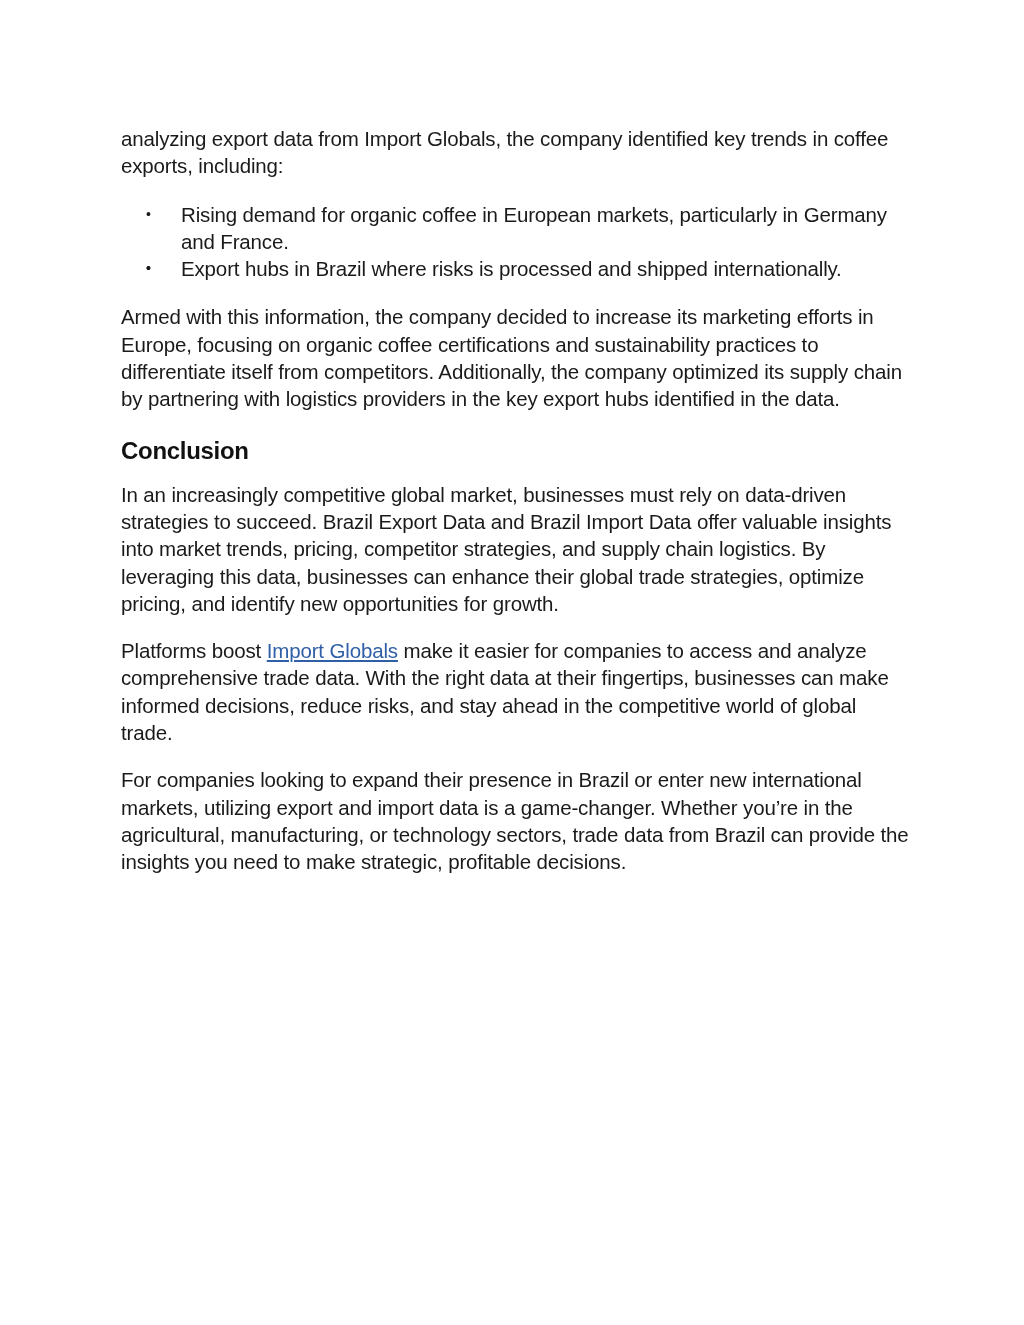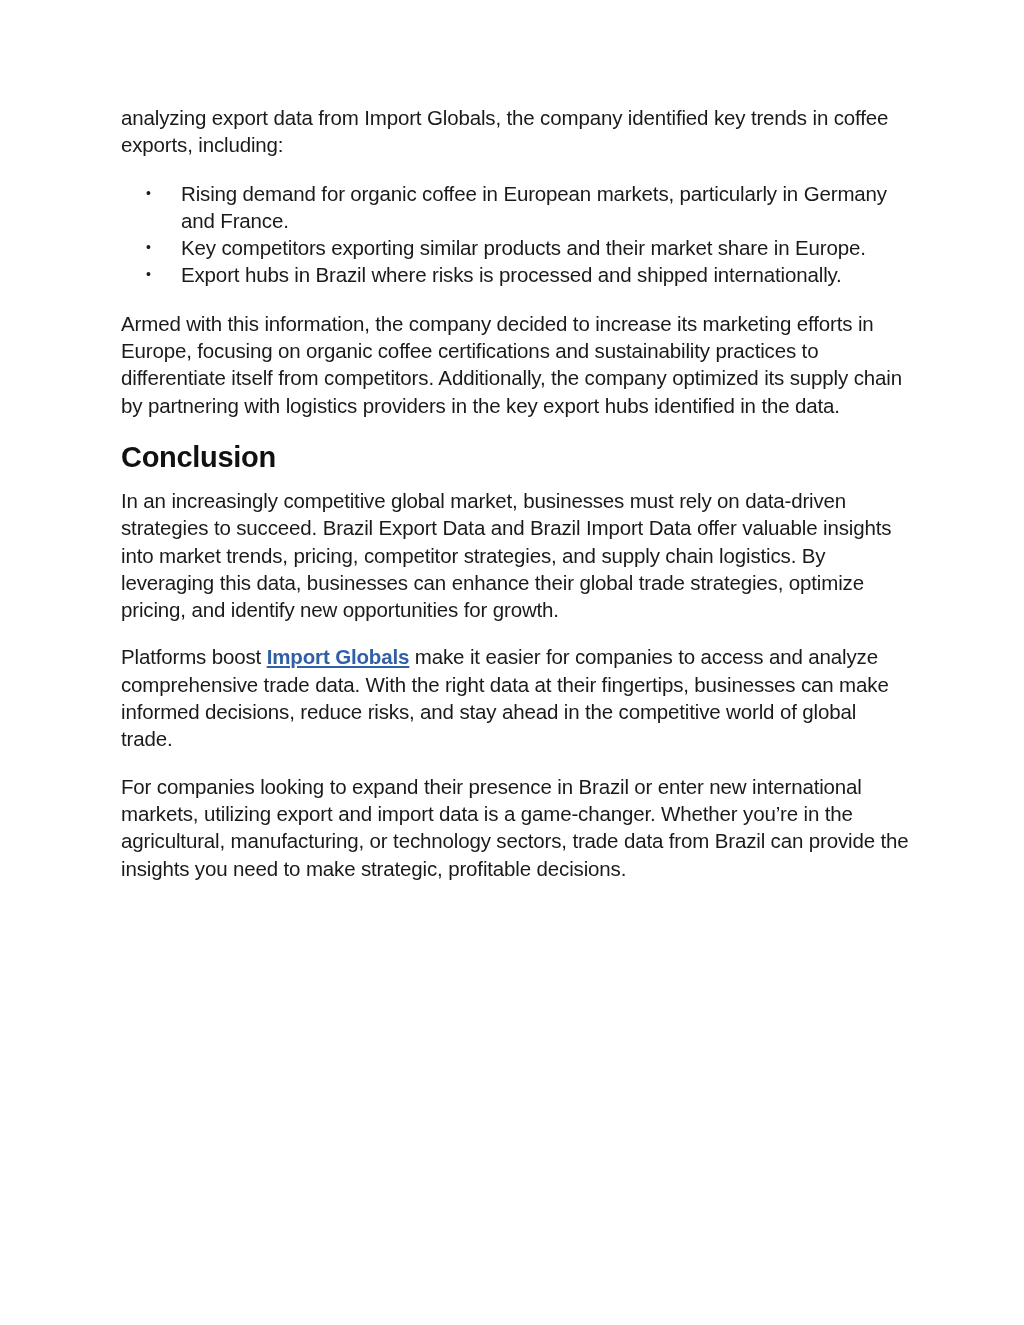--- a/index.html
+++ b/index.html
@@ -11,21 +11,21 @@
       width: 1024px;
       height: 1325px;
       position: relative;
       overflow: hidden;
       font-family: "Liberation Sans", sans-serif;
       color: #1a1a1a;
     }
     .page {
       position: absolute;
       left: 121px;
-      top: 104px;
+      top: 125px;
       width: 790px;
     }
     p {
       margin: 0;
       font-size: 20.5px;
       line-height: 27.3px;
       letter-spacing: -0.15px;
     }
     .p-intro { margin-bottom: 21px; }
     ul.bullets {
@@ -42,46 +42,45 @@
     }
     ul.bullets li .bullet {
       position: absolute;
       left: 25px;
       top: 0;
       font-size: 14px;
     }
     .para { margin-bottom: 20px; }
     h2 {
       margin: 14px 0 12px 0;
-      font-size: 29px;
+      font-size: 24px;
       font-weight: bold;
       line-height: 36px;
       letter-spacing: -0.3px;
       color: #111;
     }
     a.link {
       color: #2f5fa6;
-      font-weight: bold;
+      font-weight: normal;
       text-decoration: underline;
     }
   </style>
 </head>
 <body>
 
 <div class="page">
   <p class="p-intro">analyzing export data from Import Globals, the company identified key trends in coffee exports, including:</p>
 
   <ul class="bullets">
     <li>
       <span class="bullet">•</span>
       <span>Rising demand for organic coffee in European markets, particularly in Germany and France.</span>
     </li>
     <li>
       <span class="bullet">•</span>
-      <span>Key competitors exporting similar products and their market share in Europe.</span>
     </li>
     <li>
       <span class="bullet">•</span>
       <span>Export hubs in Brazil where risks is processed and shipped internationally.</span>
     </li>
   </ul>
 
   <p class="para">Armed with this information, the company decided to increase its marketing efforts in Europe, focusing on organic coffee certifications and sustainability practices to differentiate itself from competitors. Additionally, the company optimized its supply chain by partnering with logistics providers in the key export hubs identified in the data.</p>
 
 

